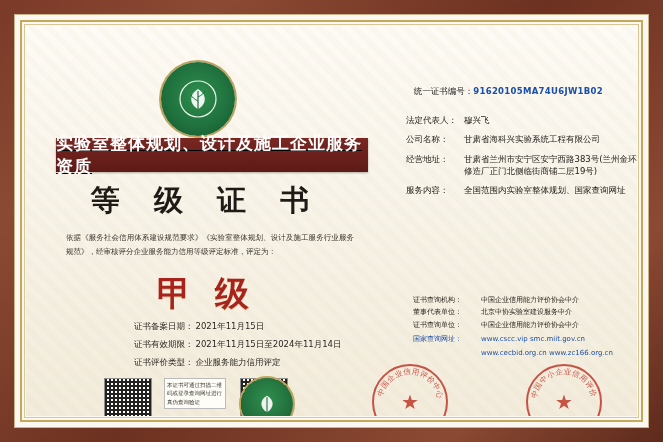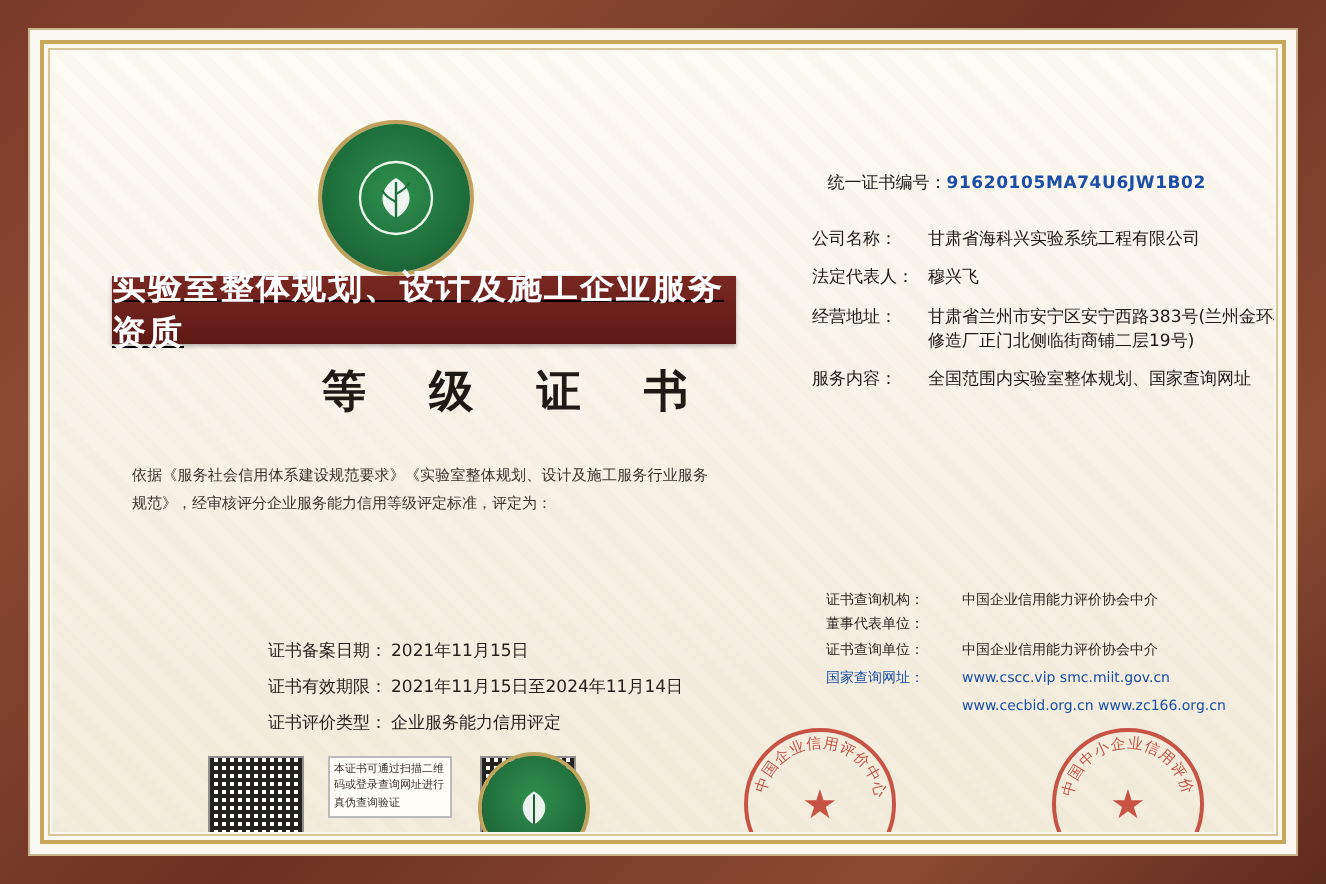--- a/index.html
+++ b/index.html
@@ -71,22 +71,22 @@
     background:linear-gradient(180deg,#7a2722 0%,#5d1a16 100%);
     display:flex;align-items:center;justify-content:center;
     box-shadow:0 1px 2px rgba(0,0,0,.3);
     text-decoration:underline;
   }
   .title-band span{
     color:#ffffff;font-size:17px;font-weight:bold;letter-spacing:1px;
     font-family:"DejaVu Sans","Liberation Sans",sans-serif;
   }
   .subtitle{
-    position:absolute;left:30px;top:155px;width:300px;text-align:right;
-    font-size:22px;font-weight:bold;color:#1e1a16;letter-spacing:12px;
+    position:absolute;left:30px;top:155px;width:300px;text-align:center;
+    font-size:29px;font-weight:bold;color:#1e1a16;letter-spacing:12px;
   }
   .desc{
     position:absolute;left:40px;top:205px;width:288px;
     font-size:7.5px;line-height:1.9;color:#3a332c;text-align:justify;
   }
   .grade{
     position:absolute;left:30px;top:245px;width:300px;text-align:center;
     font-size:34px;font-weight:bold;color:#a8231b;letter-spacing:6px;
     text-shadow:0 1px 0 #e8c9a0;
   }
@@ -192,20 +192,21 @@
     </svg>
 
     <div class="title-band">
       <span>实验室整体规划、设计及施工企业服务资质</span>
     </div>
 
     <div class="subtitle">等 级 证 书</div>
 
     <div class="desc">依据《服务社会信用体系建设规范要求》《实验室整体规划、设计及施工服务行业服务规范》，经审核评分企业服务能力信用等级评定标准，评定为：</div>
 
+    <div class="grade">甲 级</div>
 
     <div class="left-meta">
       <div class="row">
         <span class="k">证书备案日期：</span>
         <span class="v">2021年11月15日</span>
       </div>
       <div class="row">
         <span class="k">证书有效期限：</span>
         <span class="v">2021年11月15日至2024年11月14日</span>
       </div>
@@ -233,44 +234,45 @@
         <path d="M20 31 L20 11" stroke="#17592f" stroke-width="1.3" fill="none"></path>
       </svg>
     </div>
 
     <div class="sn">
       <span>统一证书编号：</span><b>91620105MA74U6JW1B02</b>
     </div>
 
     <div class="fields">
       <div class="frow">
+        <span class="flabel">法定代表人：</span>
+        <span class="fval">穆兴飞</span>
+      </div>
+      <div class="frow">
         <span class="flabel">公司名称：</span>
         <span class="fval">甘肃省海科兴实验系统工程有限公司</span>
-      </div>
-      <div class="frow">
-        <span class="flabel">法定代表人：</span>
-        <span class="fval">穆兴飞</span>
       </div>
       <div class="frow">
         <span class="flabel">经营地址：</span>
         <span class="fval">甘肃省兰州市安宁区安宁西路383号(兰州金环机械修造厂正门北侧临街商铺二层19号)</span>
       </div>
       <div class="frow">
         <span class="flabel">服务内容：</span>
         <span class="fval">全国范围内实验室整体规划、国家查询网址</span>
       </div>
     </div>
 
     <div class="org-block">
       <div class="orow">
         <span class="ok">证书查询机构：</span>
         <span class="ov">中国企业信用能力评价协会中介</span>
       </div>
       <div class="orow">
         <span class="ok">董事代表单位：</span>
+        <span class="ov">北京中协实验室建设服务中介</span>
       </div>
       <div class="orow">
         <span class="ok">证书查询单位：</span>
         <span class="ov">中国企业信用能力评价协会中介</span>
       </div>
       <div class="orow">
         <span class="ok"></span>
       </div>
       <div class="orow urls">
         <span class="ok">国家查询网址：</span>

